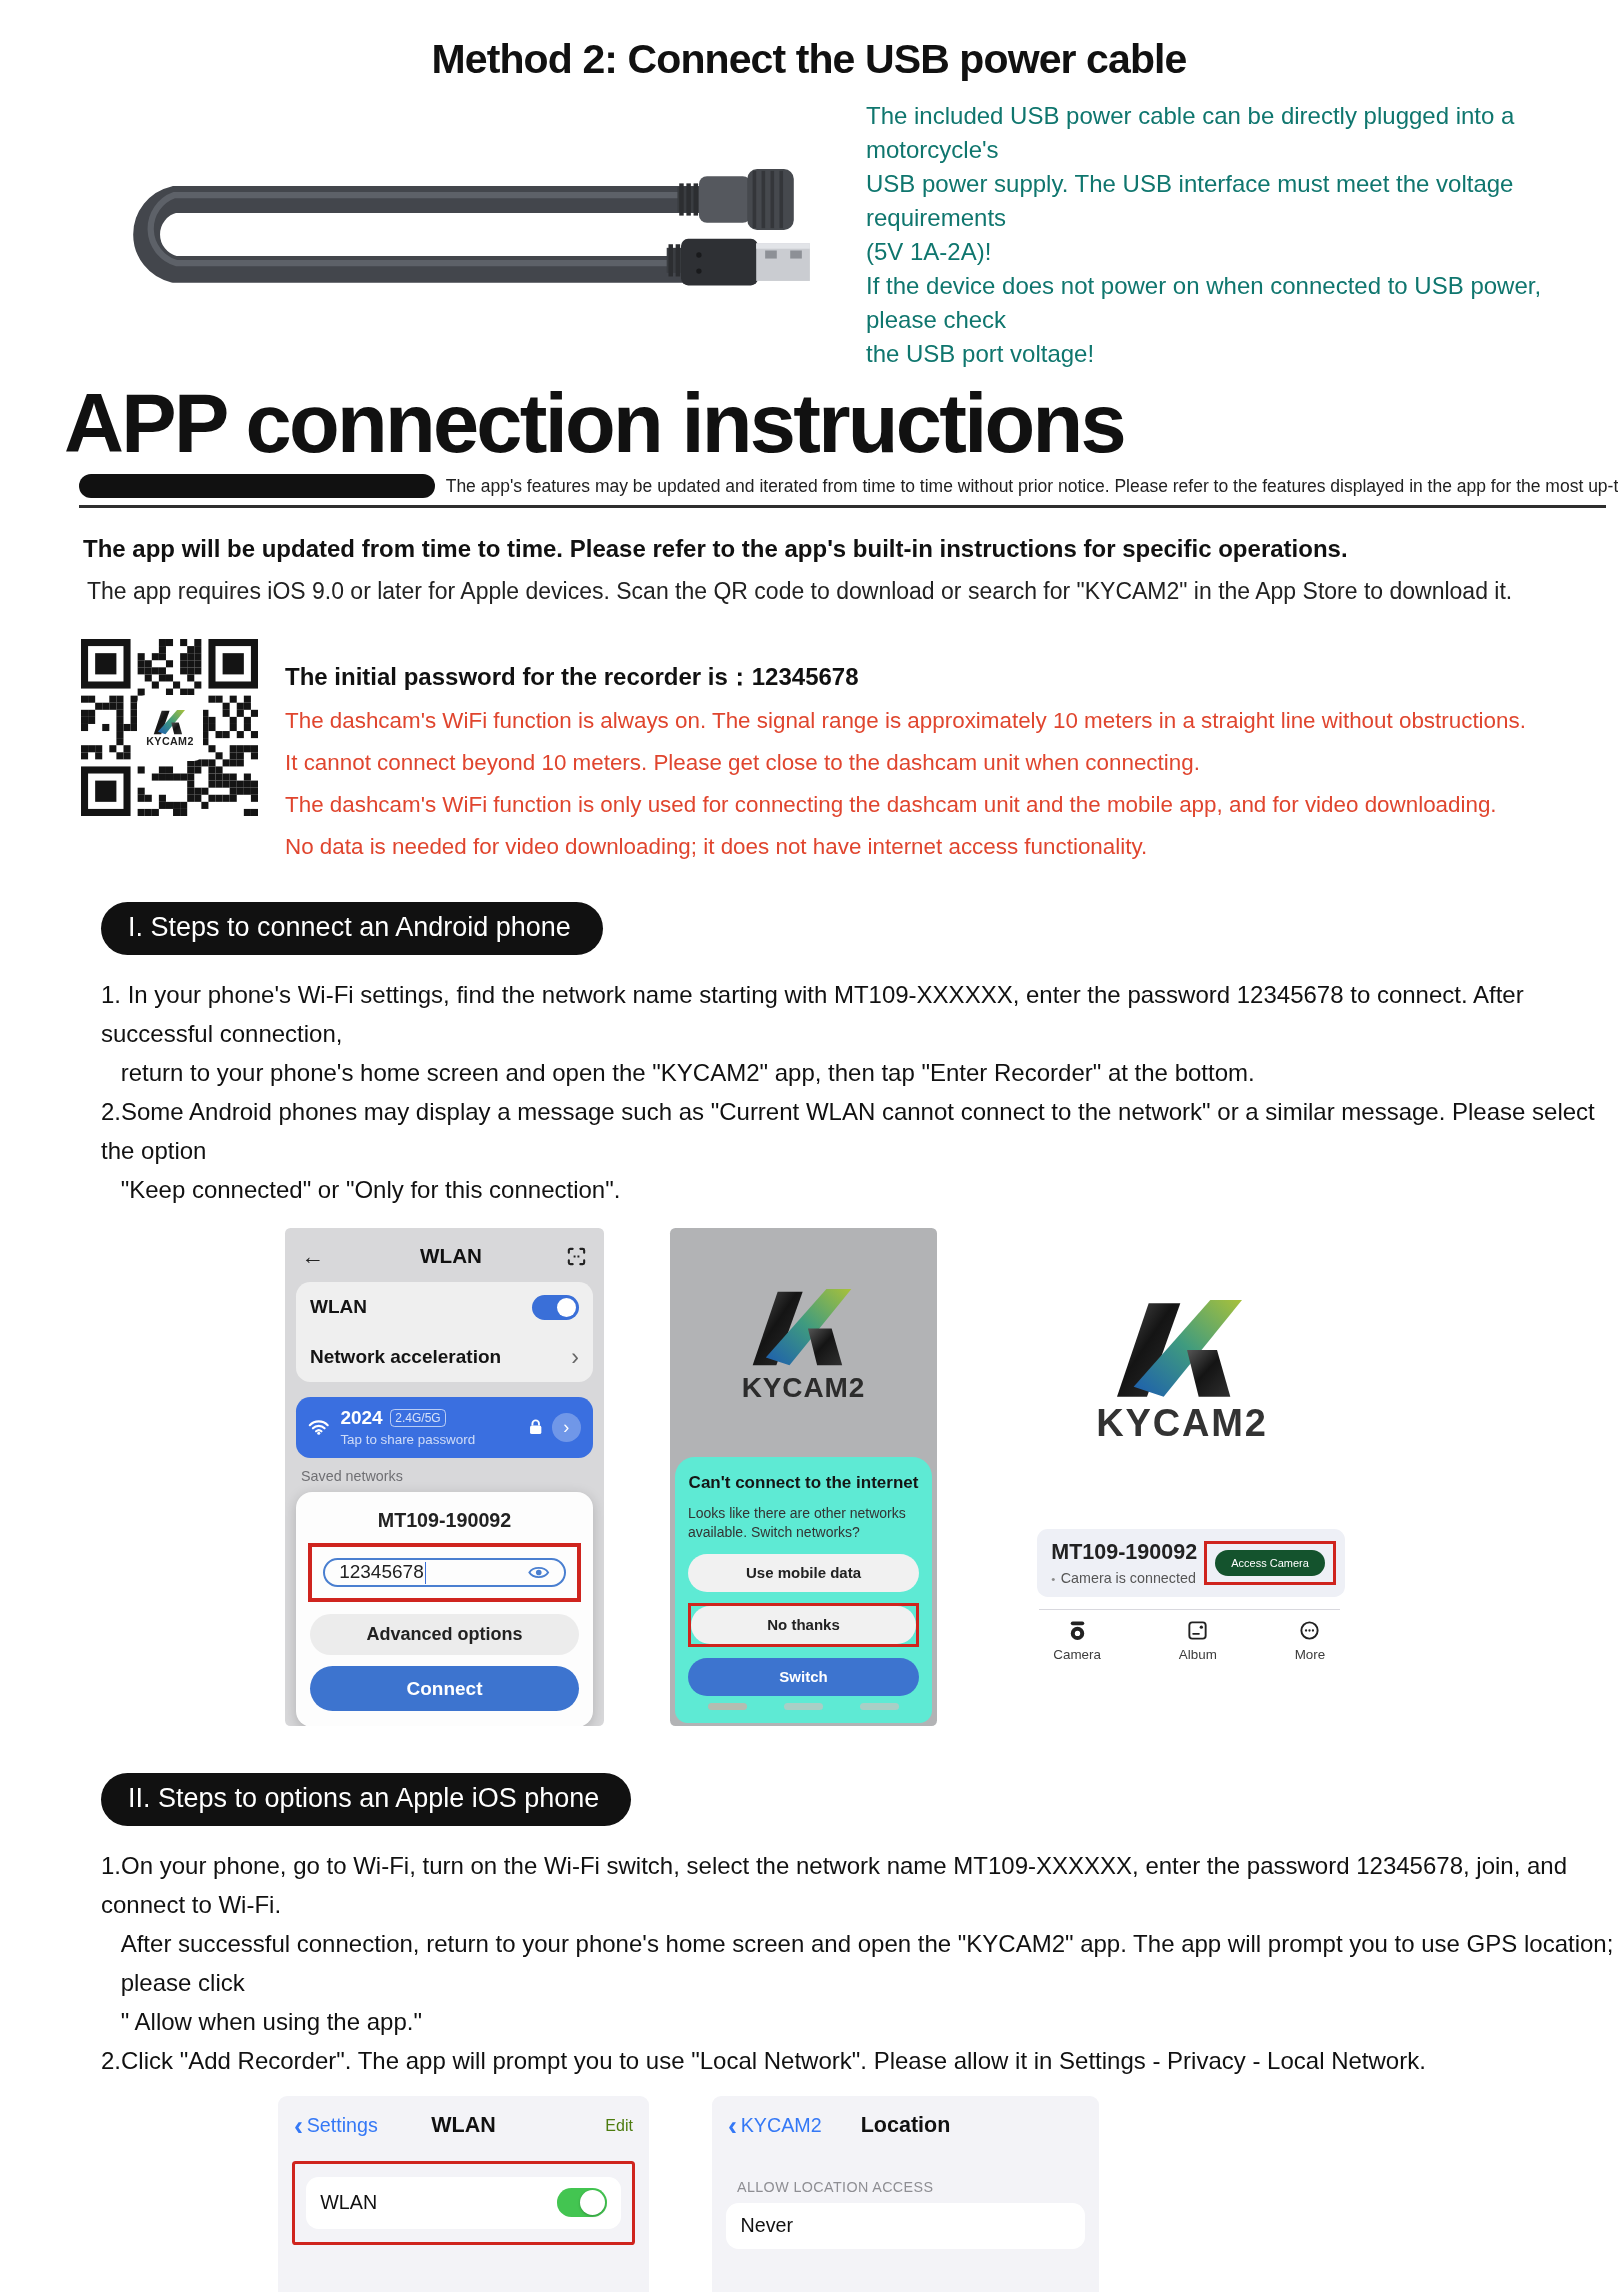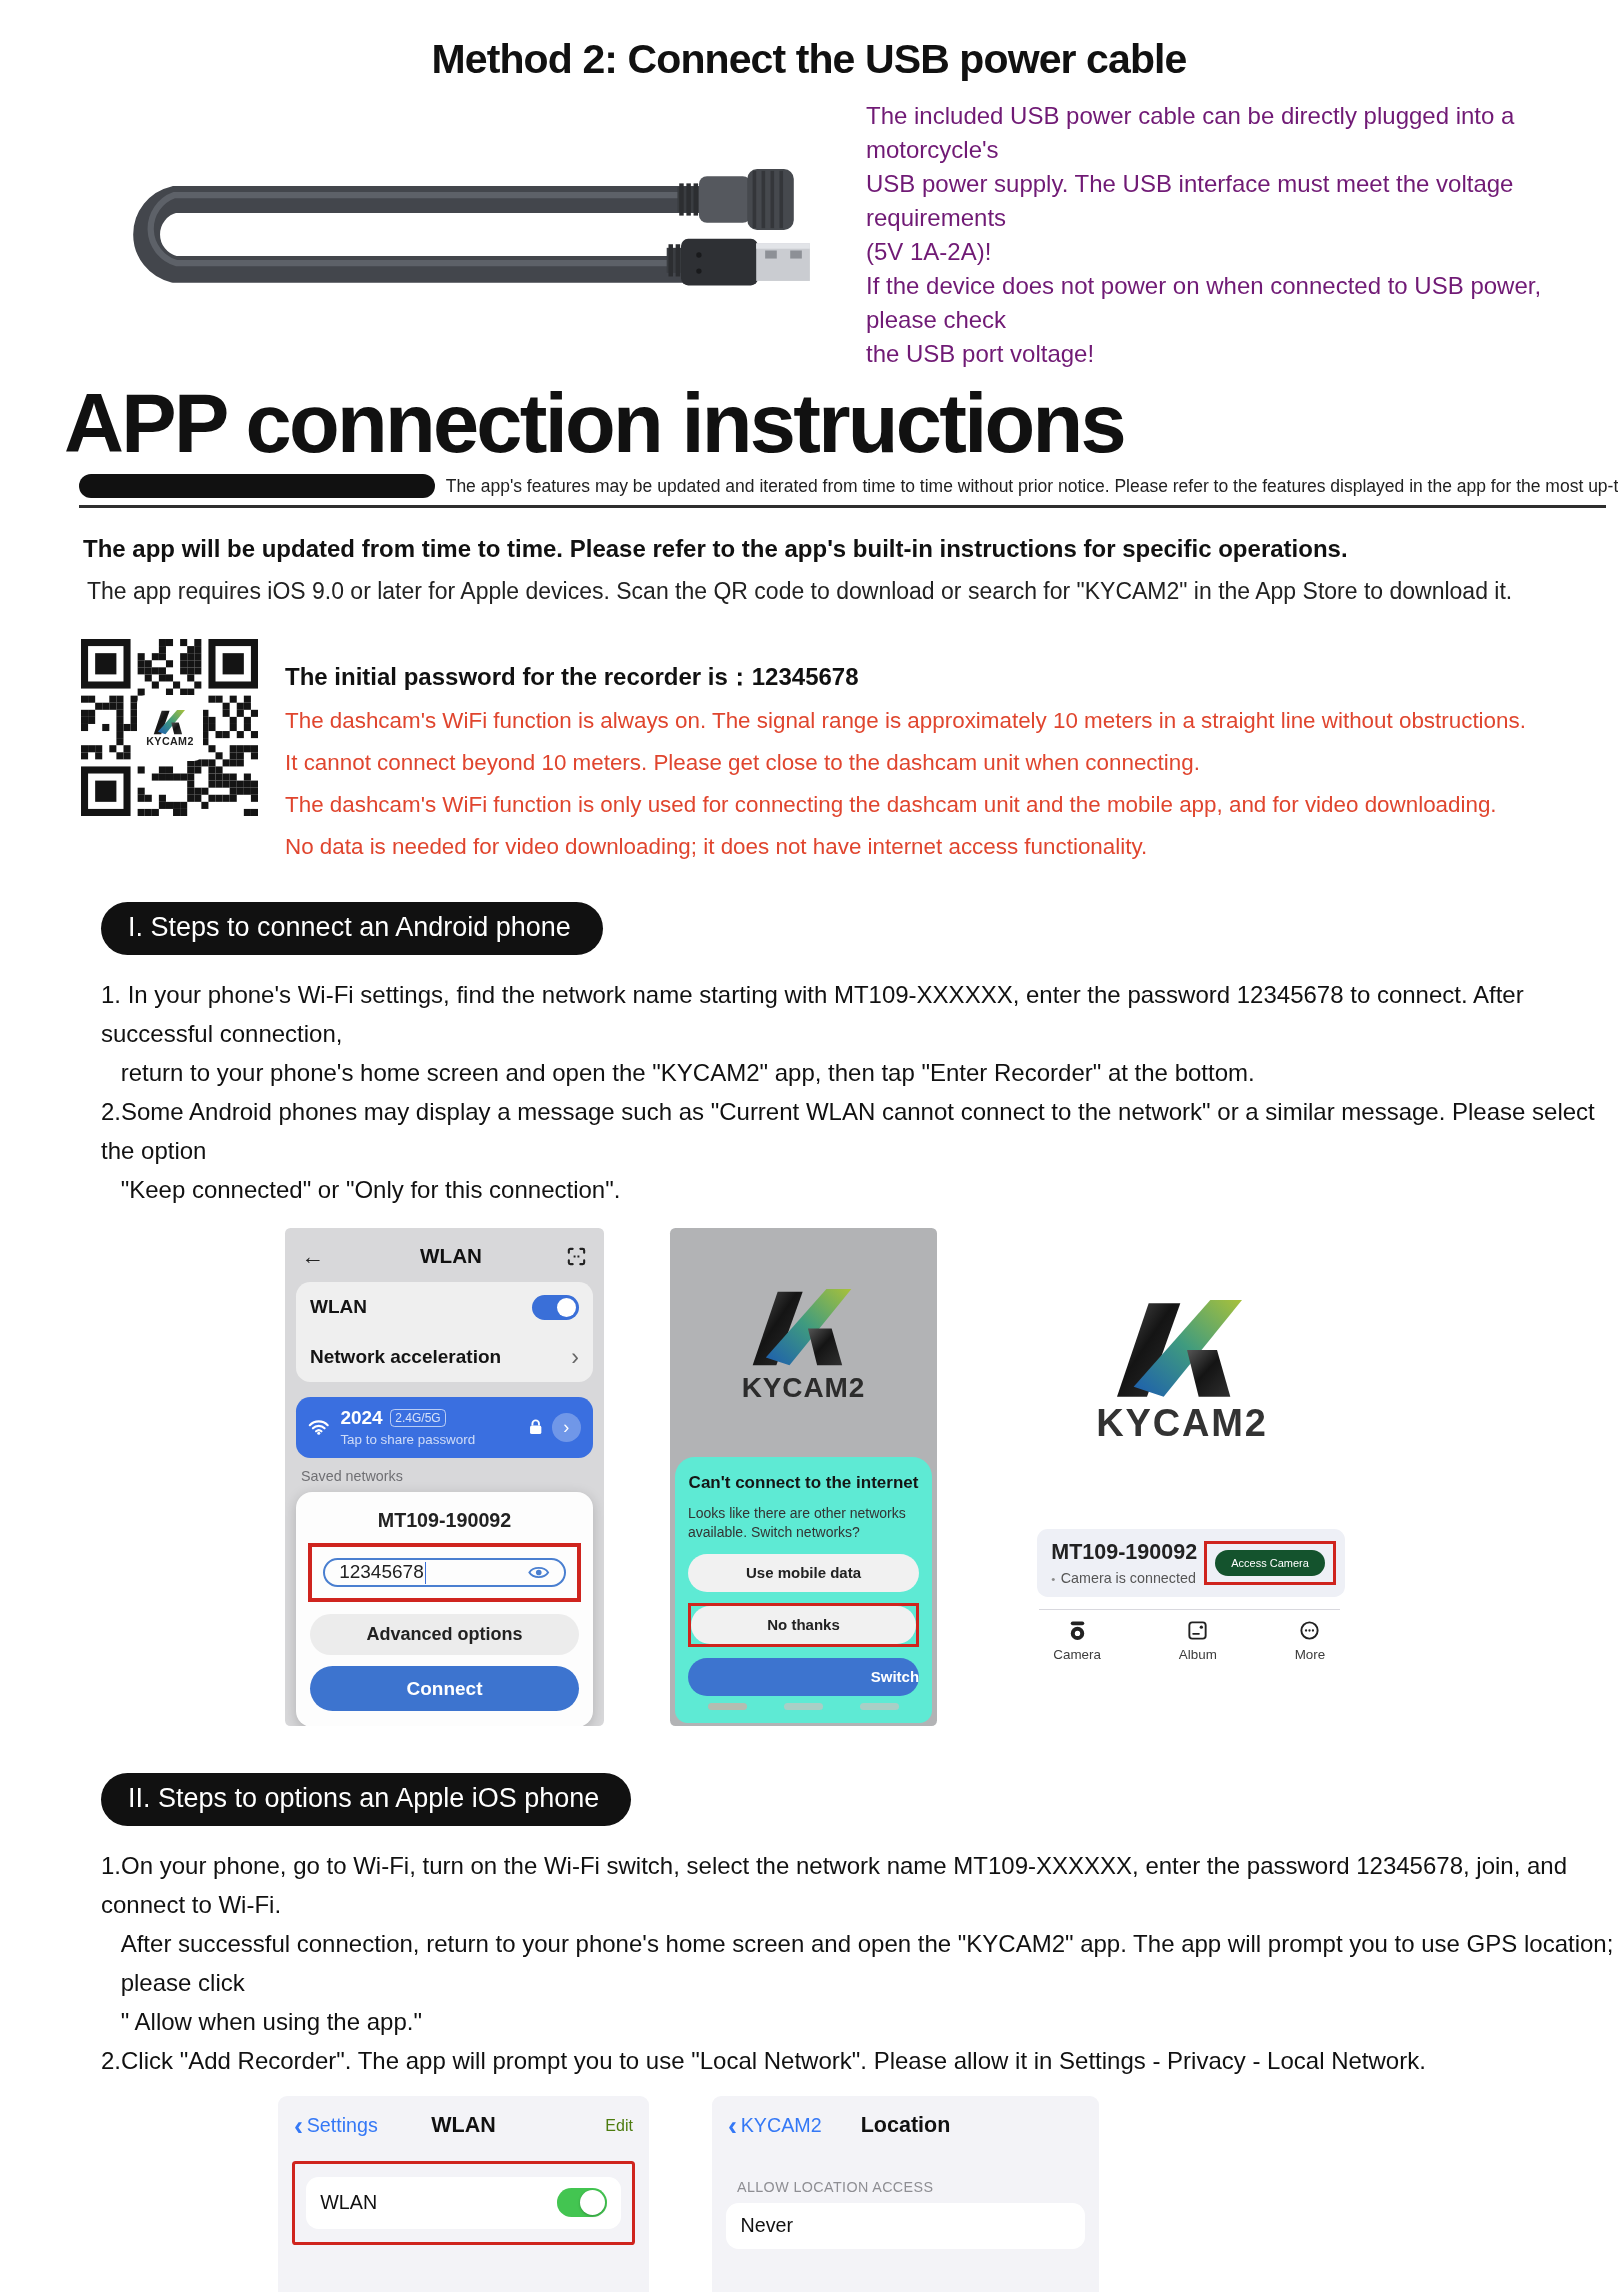--- a/index.html
+++ b/index.html
@@ -6,21 +6,21 @@
   body { background:#888; }
   .page {
     width:1618px; height:2293px; position:relative; margin:0 auto;
     background:#fff; overflow:hidden;
     font-family:"Liberation Sans", sans-serif; color:#1a1a1a;
   }
   
   .m2-title { text-align:center; padding-top:36px; font-size:41px; font-weight:bold; color:#111; letter-spacing:-0.9px; }
   .usb-row { display:flex; margin:12.5px 45px 0 40px; gap:38px; align-items:center; }
   .usb-svg { width:788px; height:179px; flex:0 0 auto; }
-  .usb-note { font-size:24px; line-height:34px; color:#701a75; padding-top:3.6px; }
+  .usb-note { font-size:24px; line-height:34px; color:#0f766e; padding-top:3.6px; }
   
   .app-title { margin:5.4px 0 0 64px; font-size:83px; font-weight:bold; letter-spacing:-2.7px; color:#111; }
   .sub-row { display:flex; align-items:center; gap:10.7px; margin:1.8px 12.5px 0 79px; padding-bottom:7.2px; border-bottom:3.6px solid #2e2e2e; }
   .sub-pill { width:356px; height:24px; background:#111; border-radius:12.5px; flex:0 0 auto; }
   .sub-text { font-size:17.5px; color:#222; white-space:nowrap; }
   .intro1 { margin:27px 0 0 83px; font-size:24px; font-weight:bold; color:#111; }
   .intro2 { margin:29px 0 0 87px; font-size:23px; color:#222; }
   .intro3 { margin:15px 0 0 87px; font-size:23px; color:#222; }
   
   .qr-row { display:flex; margin:34px 0 0 81px; gap:27px; }
@@ -76,21 +76,21 @@
   .p2-logo { flex:1; display:flex; flex-direction:column; align-items:center; justify-content:center; padding-top:7.2px; }
   .p2-logo .klogo { width:106px; height:79px; }
   .p2-name { font-size:28px; font-weight:bold; color:#2c2c2c; letter-spacing:0.9px; margin-top:3.6px; }
   .sheet { background:#5eead4; border-radius:19.7px 19.7px 12.5px 12.5px; margin:0 5.4px 3.6px; padding:16px 12.5px 9px; }
   .sheet-title { text-align:center; font-size:17px; font-weight:bold; color:#151515; }
   .sheet-body { font-size:14px; color:#333; margin-top:10.7px; line-height:1.35; }
   .sbtn { border-radius:19.7px; height:38px; line-height:38px; text-align:center; font-size:15px; font-weight:bold; }
   .gray { background:#f1f1f1; color:#222; }
   .sheet .gap { margin-top:12.5px; }
   .red-wrap { border:3.6px solid #cf241e; margin-top:10.7px; }
-  .blue { background:#3d74cf; color:#fff; margin-top:10.7px;text-align:right; }
+  .blue { background:#3d74cf; color:#fff; margin-top:10.7px; }
   .p2-hints { display:flex; justify-content:space-between; padding:7.2px 19.7px 3.6px; }
   .hint { width:39px; height:7.2px; border-radius:3.6px; background:#c9c3c0; opacity:.7; }
   
   .p3 { left:1012px; width:340px; height:498px; background:#fff; }
   .p3-logo { display:flex; flex-direction:column; align-items:center; margin-top:72px; }
   .p3-logo .klogo { width:136px; height:100px; }
   .p3-name { font-size:38px; font-weight:bold; color:#333; letter-spacing:1.8px; margin-top:1.8px; }
   .p3-card { margin:84px 7.2px 0 25px; background:#eef0f6; border-radius:10.7px; padding:10.7px 9px 10.7px 14.3px; display:flex; align-items:center; justify-content:space-between; }
   .p3-ssid { font-size:21.5px; font-weight:bold; color:#222; }
   .p3-status { font-size:14.3px; color:#555; margin-top:5.4px; }

